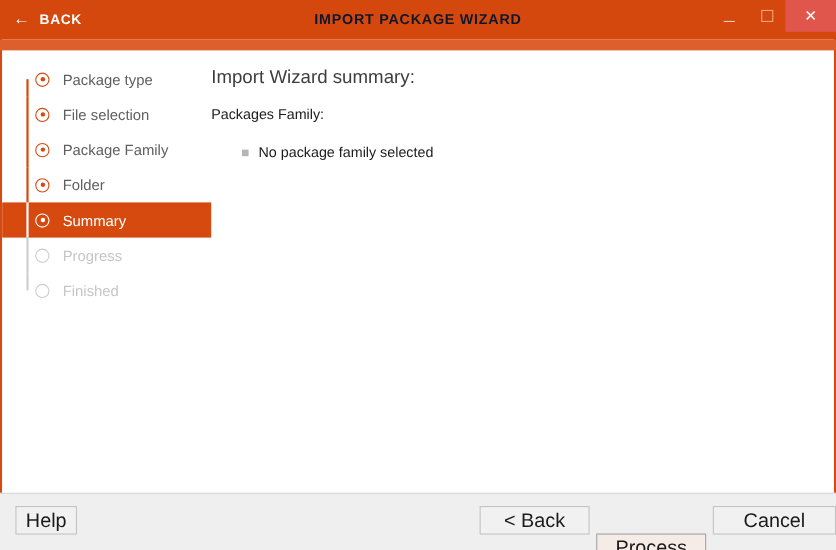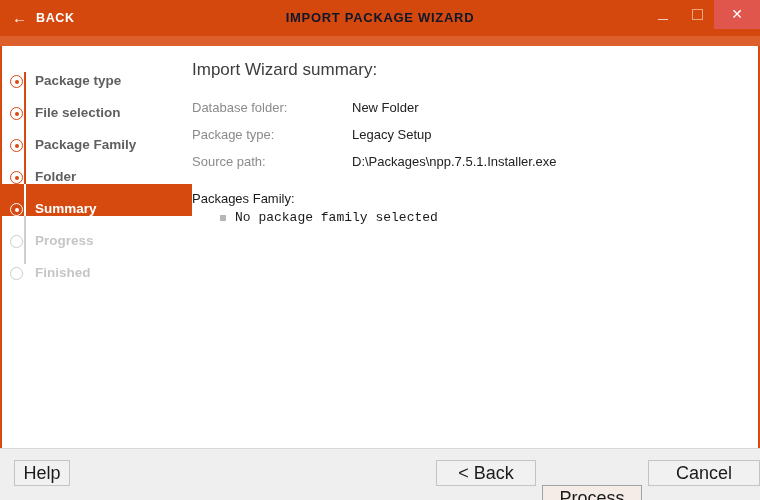--- a/index.html
+++ b/index.html
@@ -121,24 +121,23 @@
     position: absolute;
     top: 0; left: 0;
     width: 190px;
     height: 100%;
     padding-top: 10px;
   }
   .step {
     position: relative;
     height: 32px;
     display: flex;
-    align-items: flex-end;
-    padding-left: 8px;
+    align-items: center;
+    padding-left: 30px;
     cursor: pointer;
-    font-weight: bold;
   }
   .step .connector {
     position: absolute;
     left: 22px;
     top: 0;
     bottom: 0;
     width: 1.5px;
     background: #d6490f;
     z-index: 0;
   }
@@ -211,23 +210,22 @@
   }
   .summary-table td.val {
     color: #222222;
   }
   .family-heading {
     margin-top: 16px;
     font-size: 13px;
     color: #1a1a1a;
   }
   .family-list {
-    margin-top: 4px;
+    margin-top: 20px;
     padding-left: 28px;
-    font-family: Liberation Mono, monospace;
   }
   .family-item {
     display: flex;
     align-items: center;
     gap: 9px;
     font-size: 13px;
     color: #1a1a1a;
   }
   .bullet-square {
     width: 6px;
@@ -333,36 +331,20 @@
         <span class="connector"></span>
         <span class="marker"></span>
         <span class="step-label">Finished</span>
       </div>
 
     </div>
 
     <div class="content">
       <div class="content-title">Import Wizard summary:</div>
 
-      <table class="summary-table">
-        <tbody>
-            <tr>
-          <td class="lbl">Database folder:</td>
-          <td class="val">New Folder</td>
-        </tr>
-        <tr>
-          <td class="lbl">Package type:</td>
-          <td class="val">Legacy Setup</td>
-        </tr>
-        <tr>
-          <td class="lbl">Source path:</td>
-          <td class="val">D:\Packages\npp.7.5.1.Installer.exe</td>
-        </tr>
-      </tbody>
-        </table>
 
       <div class="family-heading">Packages Family:</div>
       <div class="family-list">
         <div class="family-item">
           <span class="bullet-square"></span>
           <span>No package family selected</span>
         </div>
       </div>
     </div>
 

